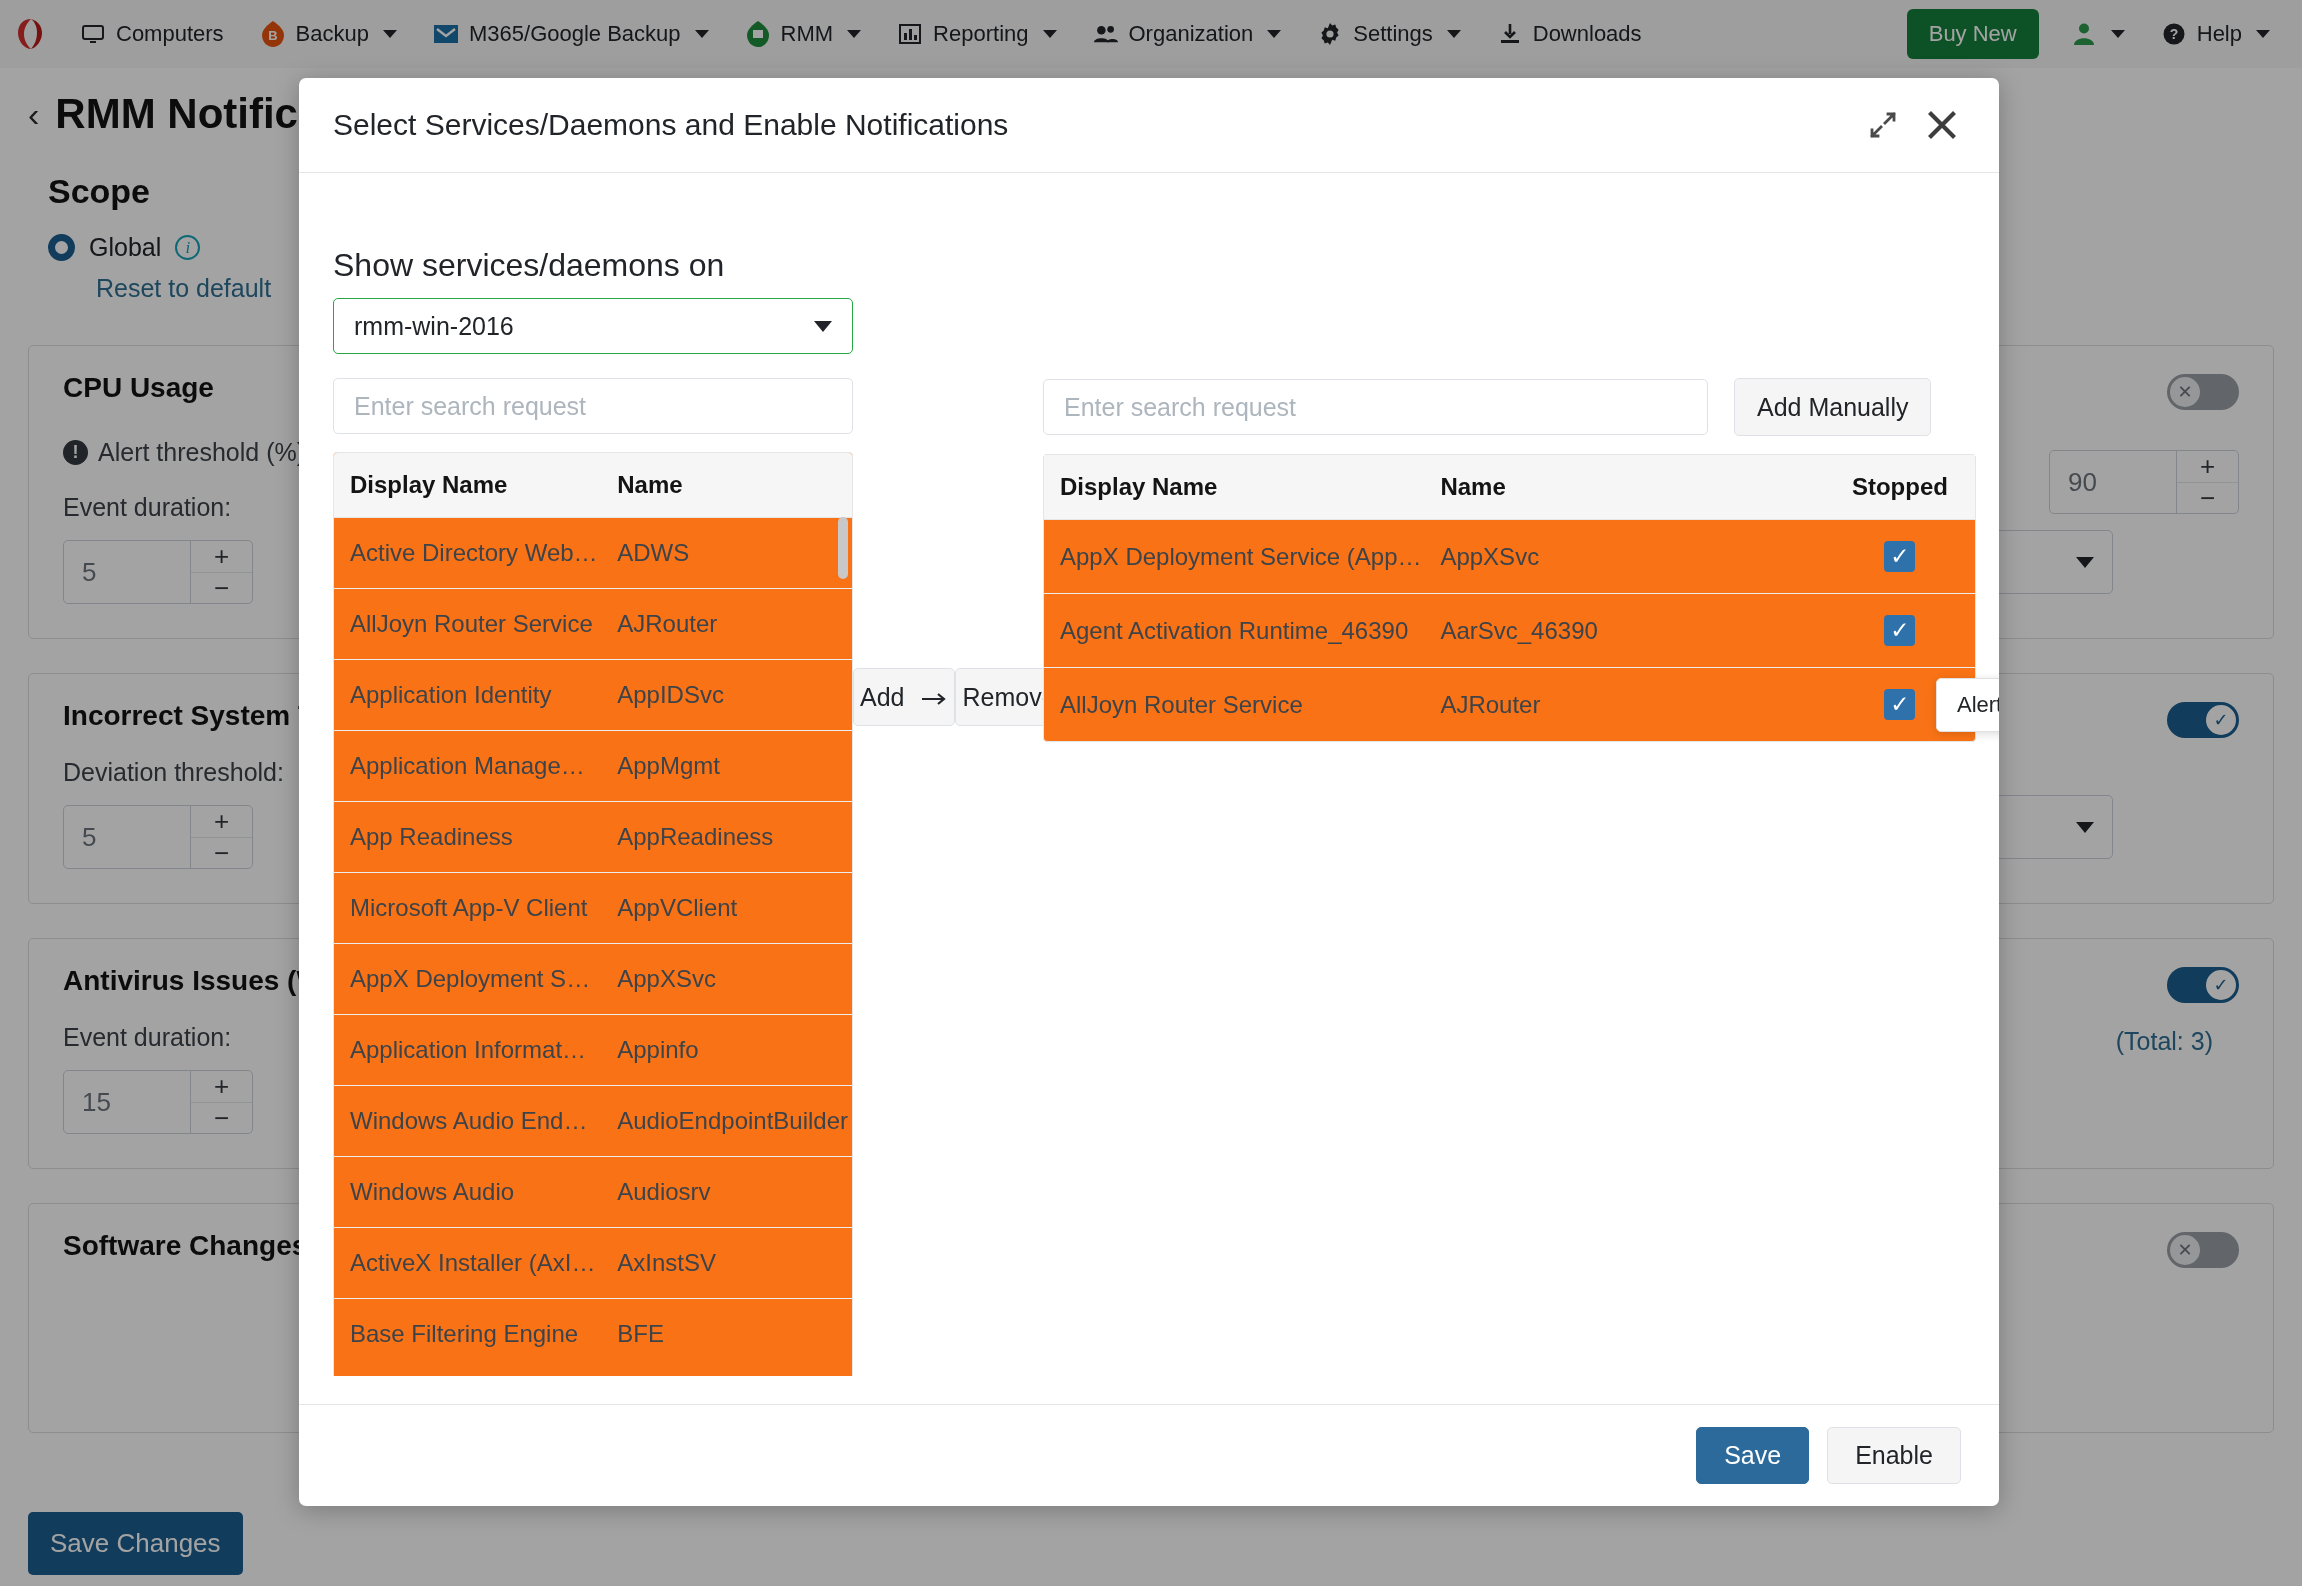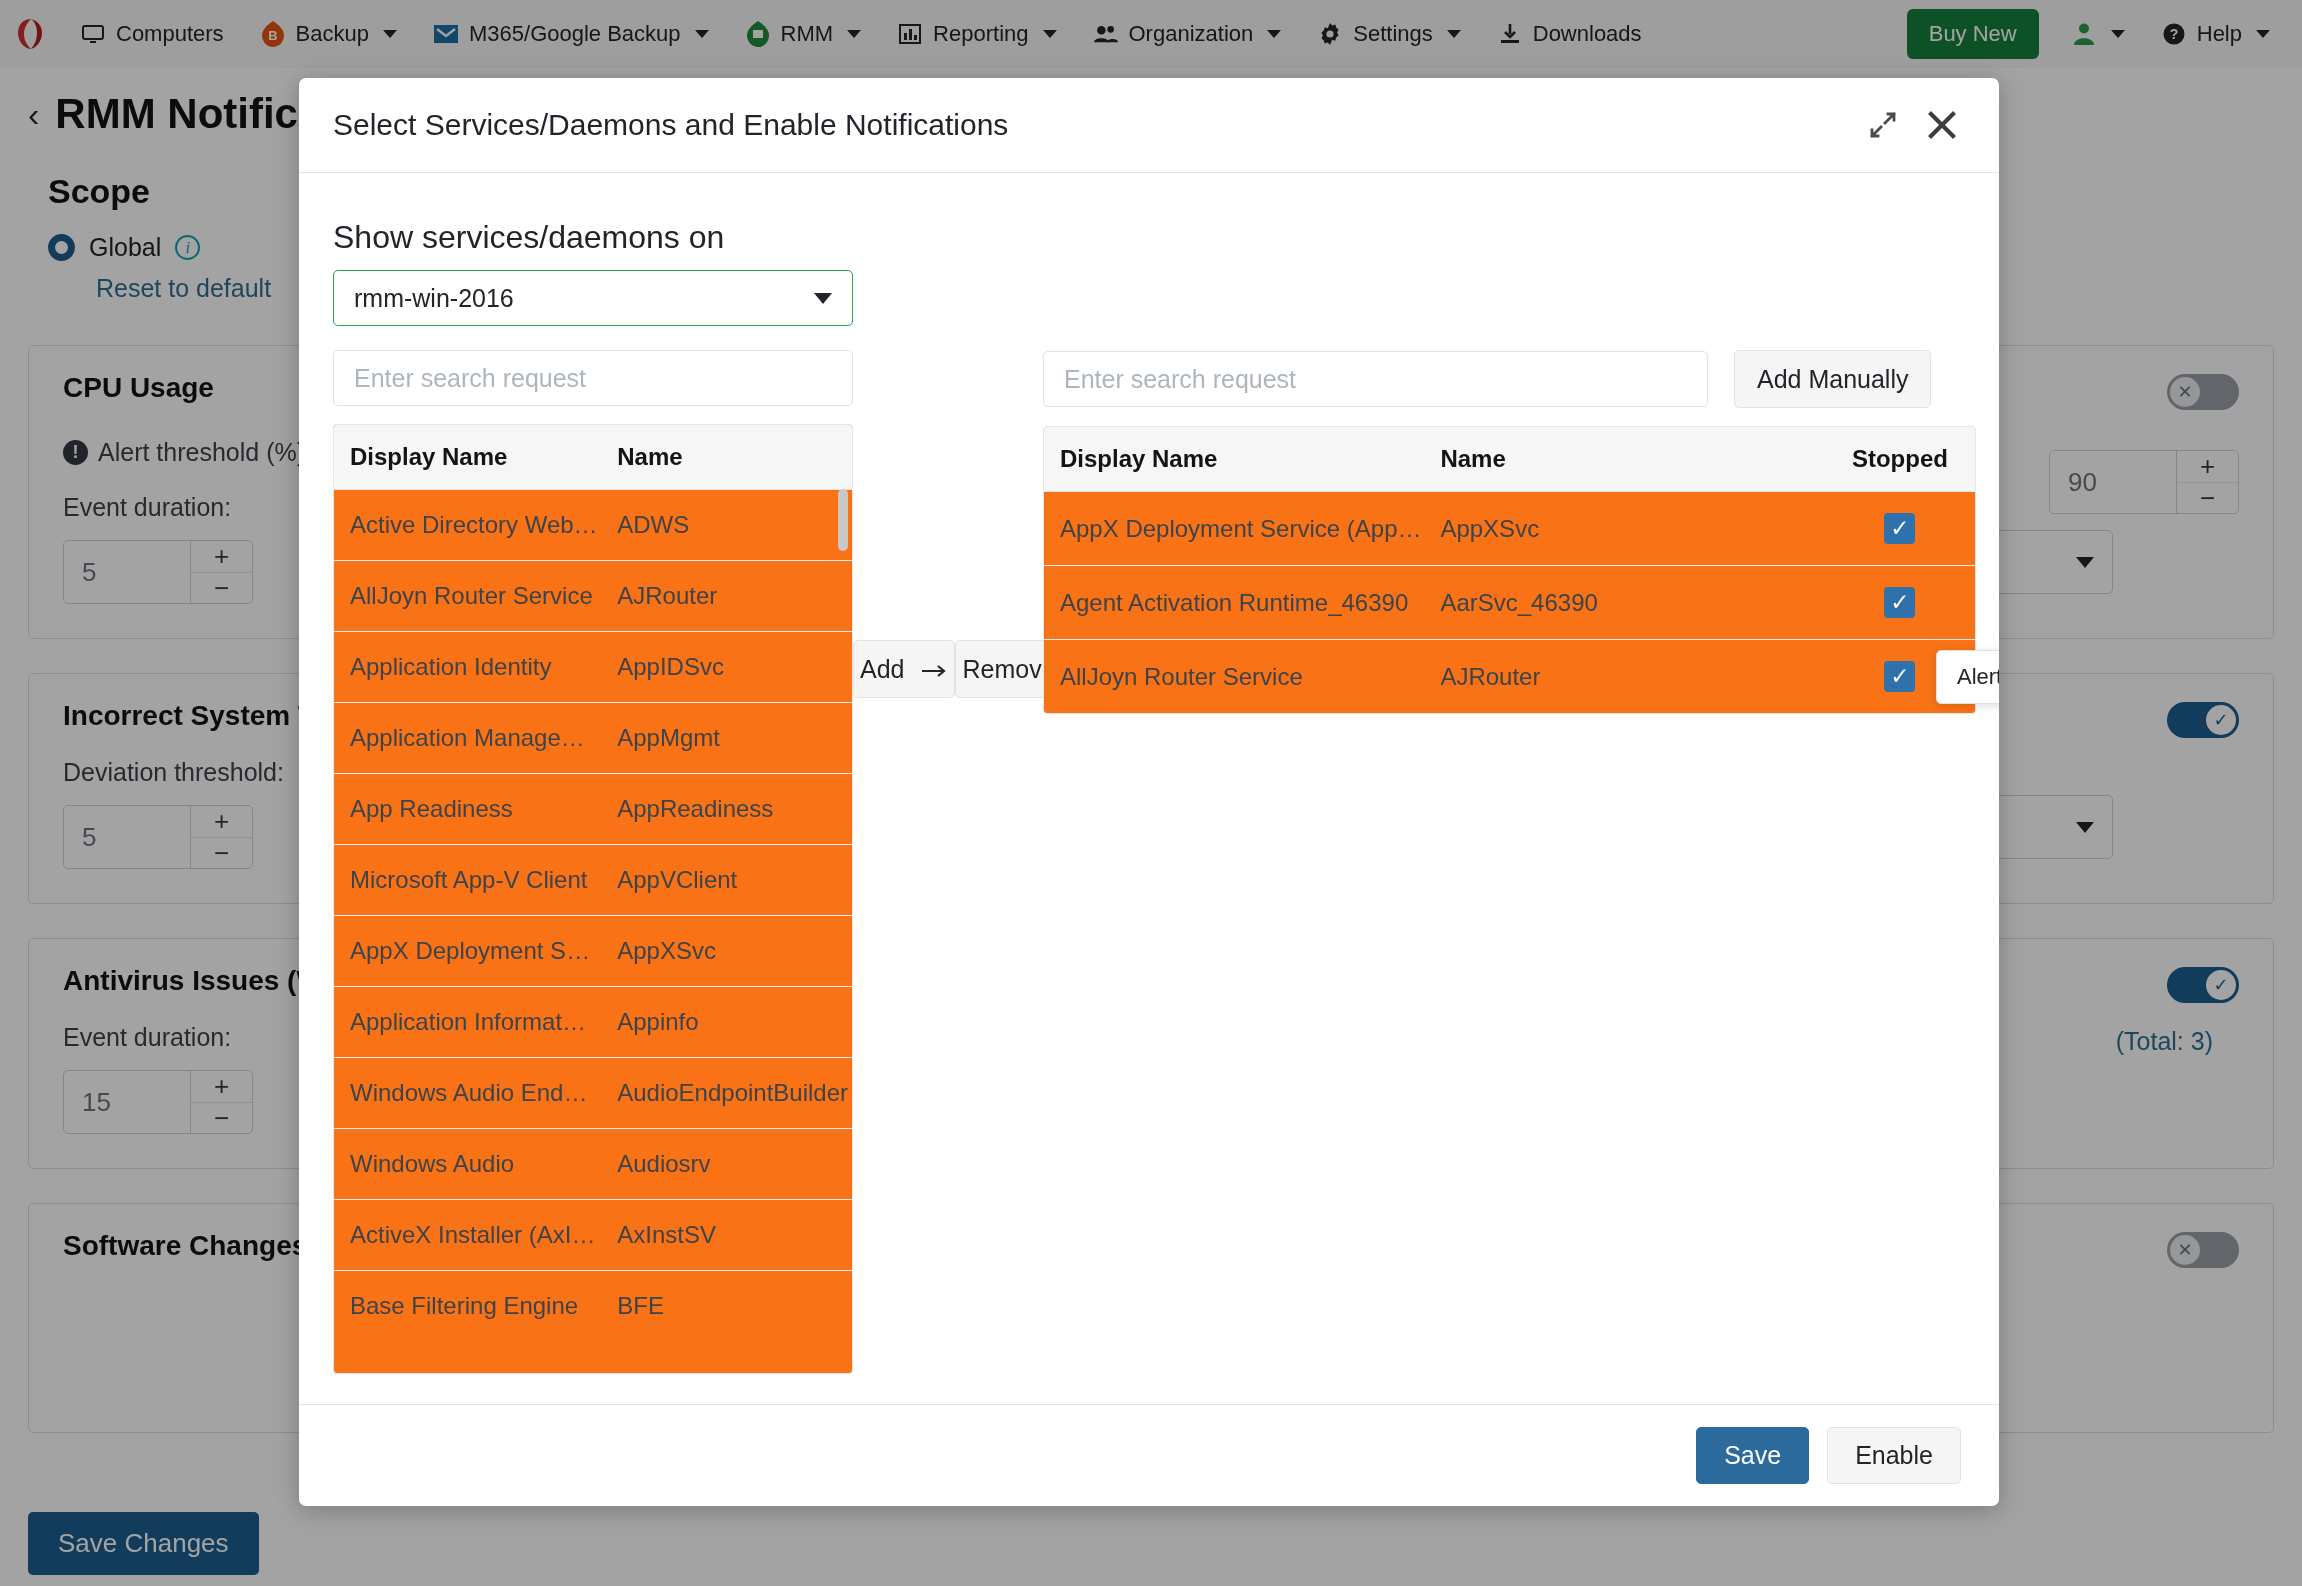--- a/index.html
+++ b/index.html
@@ -127,37 +127,37 @@
   .card-total { position: absolute; right: 60px; top: 88px; font-size: 25px; color: #2f6f93; }
 
   .save-changes-bar {
     position: absolute; left: 0; bottom: 0; width: 2302px; height: 86px;
     background: #ffffff;
     display: flex; align-items: center; padding-left: 28px;
     z-index: 4;
   }
   .save-changes-btn {
     background: #1b5e8f; color: #fff; border: none; border-radius: 5px;
-    font-size: 26px; padding: 16px 30px; cursor: pointer; font-family: inherit;
+    font-size: 26px; padding: 16px 22px; cursor: pointer; font-family: inherit;
   }
 
   
   .backdrop {
     position: absolute; inset: 0;
     background: rgba(0,0,0,0.36);
     z-index: 50;
   }
   .modal {
     position: absolute; z-index: 60;
     left: 299px; top: 78px;
     width: 1700px; height: 1428px;
     background: #fff;
     border-radius: 7px;
     box-shadow: 0 4px 24px rgba(0,0,0,0.25);
-    display: flex; flex-direction: column;
+    display: flex; flex-direction: column; gap: 28px;
   }
   .modal-header {
     height: 95px; flex: none;
     display: flex; align-items: center;
     padding: 0 42px 0 34px;
     border-bottom: 1px solid #e6e6e6;
   }
   .modal-title { font-size: 30px; color: #212529; flex: 1; }
   .hdr-btn { cursor: pointer; margin-left: 30px; display: flex; align-items: center; justify-content: center; }
 

